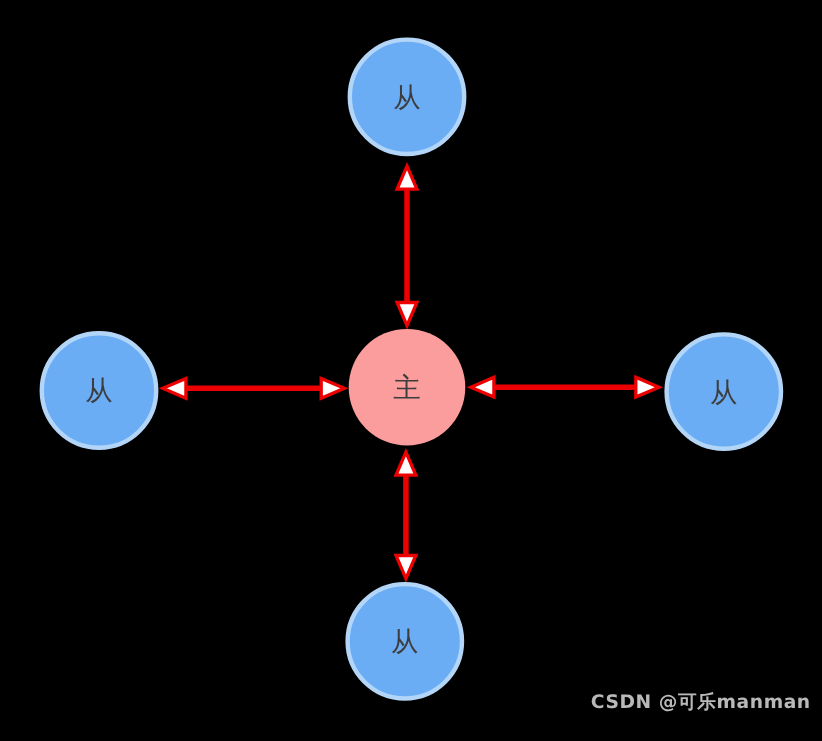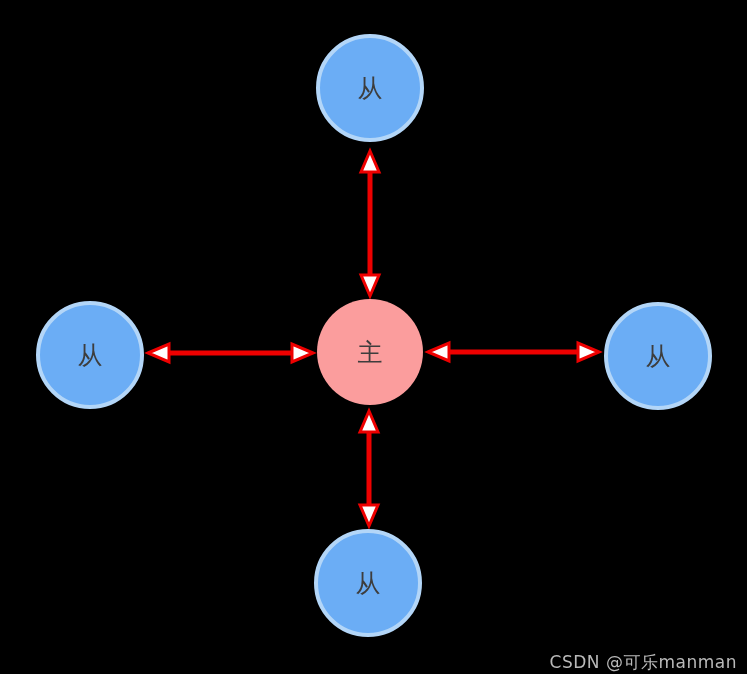--- a/index.html
+++ b/index.html
@@ -66,25 +66,26 @@
     border: none;
   }
   .node-top    { left: 316px; top: 34px; }
   .node-left   { left: 36px;  top: 301px; }
   .node-center { left: 317px; top: 299px; }
   .node-right  { left: 604px; top: 302px; }
   .node-bottom { left: 314px; top: 529px; }
   .watermark {
     position: absolute;
     right: 10px;
-    bottom: 0;
+    bottom: 24px;
     font-size: 17px;
     color: var(--watermark-text);
     letter-spacing: 0.5px;
     white-space: nowrap;
+    font-weight: bold;
   }
 </style>
 </head>
 <body>
 
 <div class="canvas">
 
   <svg class="arrows-layer" width="747" height="674" viewBox="0 0 747 674">
 
     <g>

